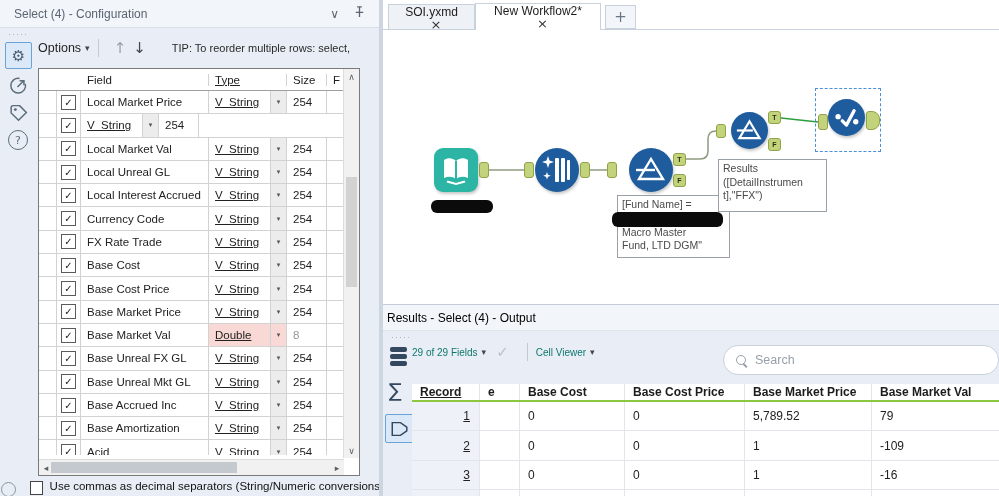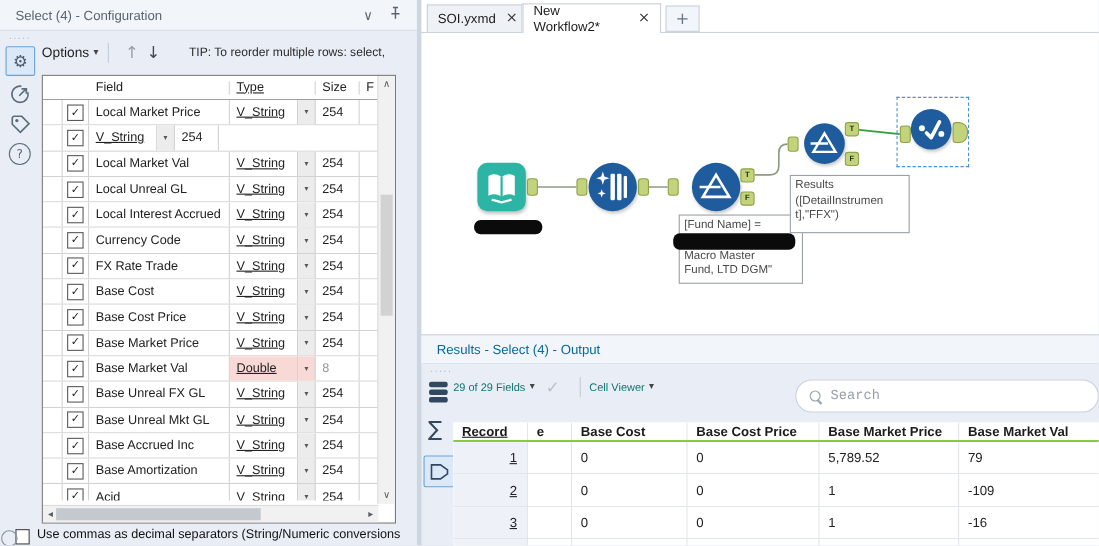--- a/index.html
+++ b/index.html
@@ -44,59 +44,59 @@
   
   #cfg-vscroll{position:absolute;right:0;top:0;width:15px;height:389px;background:#f1f1f1;border-left:1px solid #dcdcdc;}
   #cfg-vthumb{position:absolute;left:2px;top:108px;width:11px;height:110px;background:#d2d2d2;}
   .scroll-arrow{position:absolute;left:0;width:15px;height:15px;display:flex;align-items:center;justify-content:center;
                 color:#5a6068;font-size:9px;}
   #cfg-hscroll{position:absolute;left:0;bottom:0;width:305px;height:15px;background:#f1f1f1;border-top:1px solid #dcdcdc;}
   #cfg-hthumb{position:absolute;left:12px;top:2px;width:186px;height:11px;background:#c4c9d0;}
   .hscroll-arrow{position:absolute;top:0;width:14px;height:15px;display:flex;align-items:center;justify-content:center;
                  color:#5a6068;font-size:9px;}
   
-  #cfg-footer{left:14px;top:480px;width:350px;display:flex;align-items:flex-start;justify-content:center;}
+  #cfg-footer{left:30px;top:480px;width:350px;display:flex;align-items:flex-start;justify-content:center;}
   #cfg-footer .cb2{width:12px;height:12px;border:1px solid #444;background:#fff;margin-right:7px;margin-top:1px;}
   #cfg-footer span{font-size:11.5px;color:#111;white-space:nowrap;}
   #partial-icon{left:1px;top:482px;width:13px;height:13px;border:1.3px solid #8a95a3;border-radius:50%;}
 
   
   #v-divider{left:379px;top:0;width:4px;height:496px;background:#cdd5e0;border-right:1px solid #b7c1cf;}
 
   
   #tabbar{left:383px;top:0;width:616px;height:30px;background:#fff;}
   #tabline{position:absolute;left:0;top:29px;width:616px;height:1px;background:#c9d1dc;}
   .wtab{position:absolute;top:4px;height:25px;display:flex;align-items:center;padding:0 9px;
-        border:1px solid #c9d1dc;border-bottom:none;font-size:12px;color:#1c1c1c;box-sizing:border-box;}
+        border:1px solid #c9d1dc;border-bottom:none;font-size:12px;color:#1c1c1c;box-sizing:border-box;flex-direction:column;}
   #tab-1{left:5px;width:87px;background:#eef1f5;}
   #tab-2{left:92px;top:3px;height:27px;width:126px;background:#fff;z-index:2;}
   .tab-close{margin-left:9px;color:#333;font-size:13px;line-height:12px;}
   #tab-plus{position:absolute;left:222px;top:5px;width:31px;height:24px;background:#f2f5f9;border:1px solid #c9d1dc;
             display:flex;align-items:center;justify-content:center;color:#6a7585;font-size:15px;box-sizing:border-box;}
   #canvas{left:383px;top:30px;width:616px;height:274px;background:#fff;overflow:hidden;}
   .tool-sq{position:absolute;border-radius:9px;box-shadow:1px 2px 3px rgba(0,0,0,.22);}
   .tool-circ{position:absolute;border-radius:50%;box-shadow:1px 2px 3px rgba(0,0,0,.22);display:flex;align-items:center;justify-content:center;}
   .anchor{position:absolute;background:#c3d37c;border:1px solid #8fa348;border-radius:3px;box-sizing:border-box;
           display:flex;align-items:center;justify-content:center;font-size:7px;font-weight:bold;color:#25300e;}
   .ann-box{position:absolute;background:#fff;border:1px solid #9aa0a8;font-size:10.5px;color:#4a4a4a;
            line-height:13.5px;padding:2px 4px;box-sizing:border-box;}
   .redact{position:absolute;background:#0b0b0b;border-radius:6px;z-index:6;}
   #selection-box{position:absolute;border:1.5px dashed #4a90d9;background:transparent;}
 
   
   #results-panel{left:383px;top:304px;width:616px;height:192px;background:#e9eef6;border-top:1px solid #c3ccd8;}
   #results-title{height:25px;background:#f2f5fa;border-bottom:1px solid #dfe4ec;display:flex;align-items:center;}
-  #results-title span{padding-left:14px;color:#0369a1;font-size:12px;}
+  #results-title span{padding-left:4px;color:#000000;font-size:12px;}
   #res-toolbar{position:absolute;left:29px;top:32px;height:30px;display:flex;align-items:center;}
   #fields-label,#cellviewer-label{font-size:10px;color:#0f766e;}
   #toolbar-check{color:#b8bfc9;font-size:15px;font-weight:bold;margin:0 10px 0 10px;}
   #search-box{position:absolute;left:340px;top:40px;width:276px;height:30px;background:#fff;border:1px solid #c9d1dc;
               border-radius:15px;box-sizing:border-box;display:flex;align-items:center;padding-left:12px;}
   #search-box input{border:none;outline:none;font-size:12.5px;color:#333;width:200px;background:transparent;
-                    font-family:Liberation Mono, monospace;}
+                    font-family:Liberation Sans, sans-serif;}
   #search-box input::placeholder{color:#97a0ab;}
   .mag{width:8px;height:8px;border:1.5px solid #98a1ac;border-radius:50%;position:relative;margin-right:7px;}
   .mag:after{content:"";position:absolute;left:7px;top:7px;width:5px;height:1.5px;background:#98a1ac;transform:rotate(45deg);transform-origin:0 0;}
   .resbar{width:17px;height:4.5px;background:#33475e;border-radius:2px;margin-bottom:2.5px;}
   #res-table{position:absolute;left:29px;top:79px;width:587px;height:113px;background:#fff;overflow:hidden;}
   .rheader{display:flex;height:16px;font-weight:bold;font-size:12px;color:#1c1c1c;background:#fff;}
   .rcell{box-sizing:border-box;padding-left:8px;border-right:1px solid #e2e6eb;display:flex;align-items:center;
          white-space:nowrap;overflow:hidden;font-size:12px;}
   #green-line{height:2px;background:#8dc63f;}
   .rrow{display:flex;height:28.4px;border-bottom:1px solid #e2e6eb;background:#fff;}

